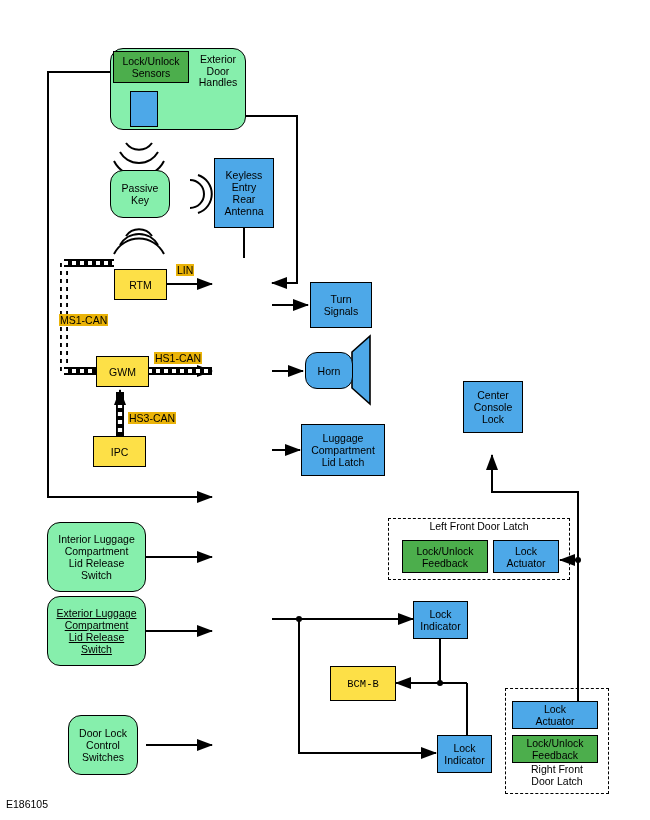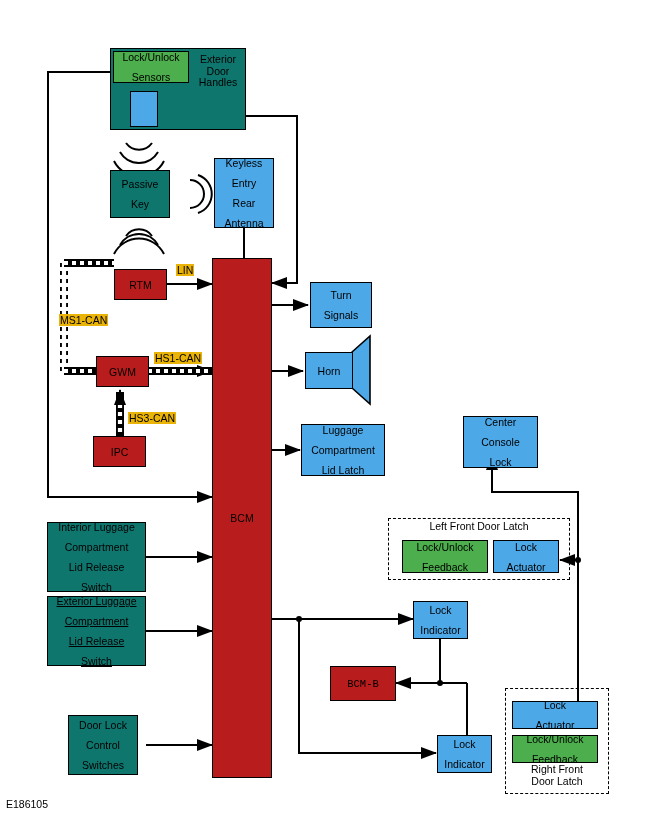--- a/index.html
+++ b/index.html
@@ -13,29 +13,29 @@
 
   .node{
     position:absolute;
     box-sizing:border-box;
     border:1.4px solid #000;
     display:flex;
     align-items:center;
     justify-content:center;
     text-align:center;
     font-size:10.5px;
-    line-height:20px;
+    line-height:12px;
     color:#000;
     white-space:pre-line;
     padding:1px;
   }
-  .green{background:#0f766e;}
+  .green{background:#86efac;border-radius:13px;}
   .green2{background:#4cae4c;}
   .blue{background:#4da8e8;}
-  .yellow{background:#b91c1c;}
+  .yellow{background:#fde047;}
 
   .dashed{
     position:absolute;
     box-sizing:border-box;
     border:1.3px dashed #000;
     background:transparent;
   }
   .grouplabel{
     position:absolute;
     font-size:10.5px;
@@ -202,30 +202,29 @@
 
   <div class="node blue" style="left:214px;top:158px;width:60px;height:70px;">Keyless
 Entry
 Rear
 Antenna</div>
 
   <div class="node yellow" style="left:114px;top:269px;width:53px;height:31px;">RTM</div>
   <div class="node yellow" style="left:96px;top:356px;width:53px;height:31px;">GWM</div>
   <div class="node yellow" style="left:93px;top:436px;width:53px;height:31px;">IPC</div>
 
-  <div class="node yellow" style="left:212px;top:258px;width:60px;height:520px;">BCM</div>
 
   <div class="node blue" style="left:310px;top:282px;width:62px;height:46px;">Turn
 Signals</div>
-  <div class="node blue" style="left:305px;top:352px;width:48px;height:37px;">Horn</div>
+  <div class="node blue" style="left:305px;top:352px;width:48px;height:37px;border-radius:12px;">Horn</div>
   <div class="node blue" style="left:301px;top:424px;width:84px;height:52px;">Luggage
 Compartment
 Lid Latch</div>
 
-  <div class="node blue" style="left:463px;top:416px;width:75px;height:52px;">Center
+  <div class="node blue" style="left:463px;top:381px;width:60px;height:52px;">Center
 Console
 Lock</div>
 
   <div class="node green" style="left:47px;top:522px;width:99px;height:70px;">Interior Luggage
 Compartment
 Lid Release
 Switch</div>
   <div class="node green" style="left:47px;top:596px;width:99px;height:70px;text-decoration:underline;">Exterior Luggage
 Compartment
 Lid Release

